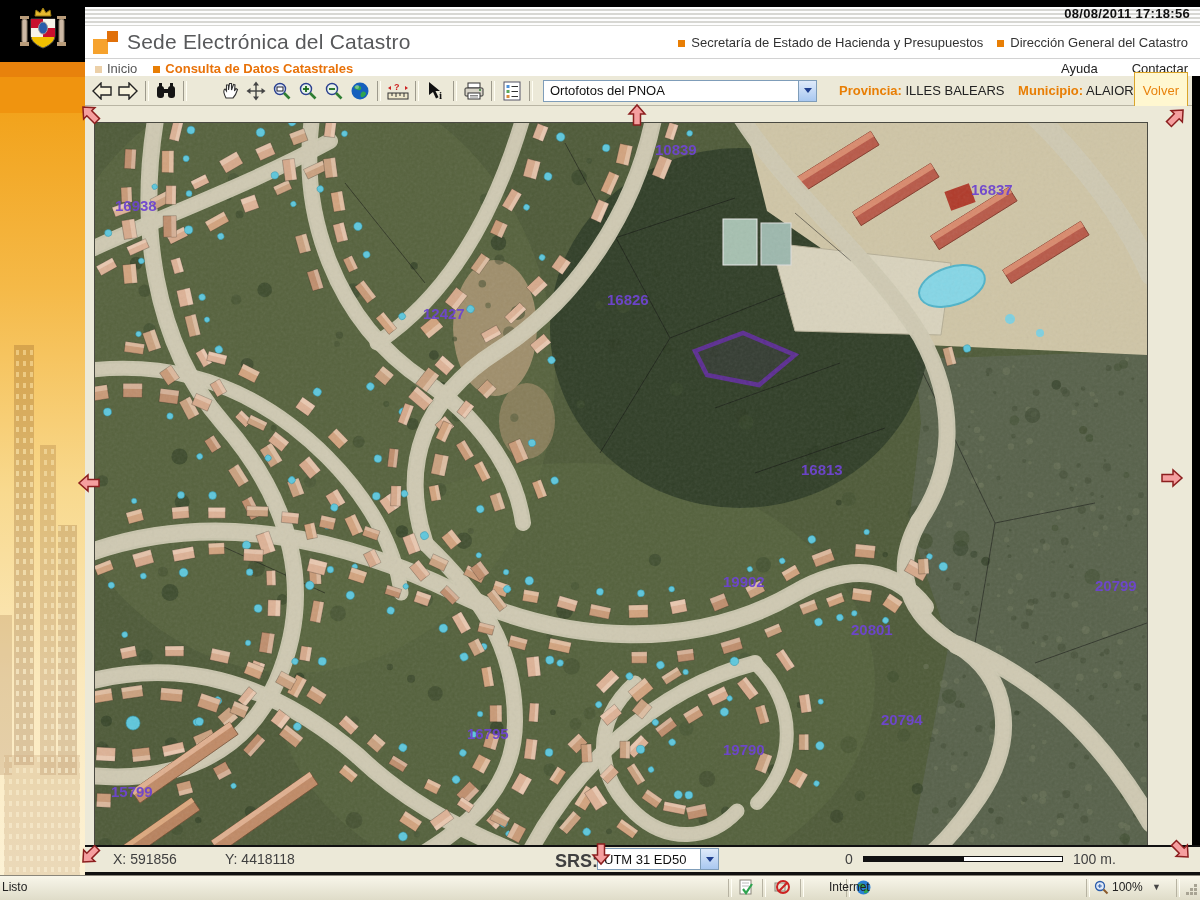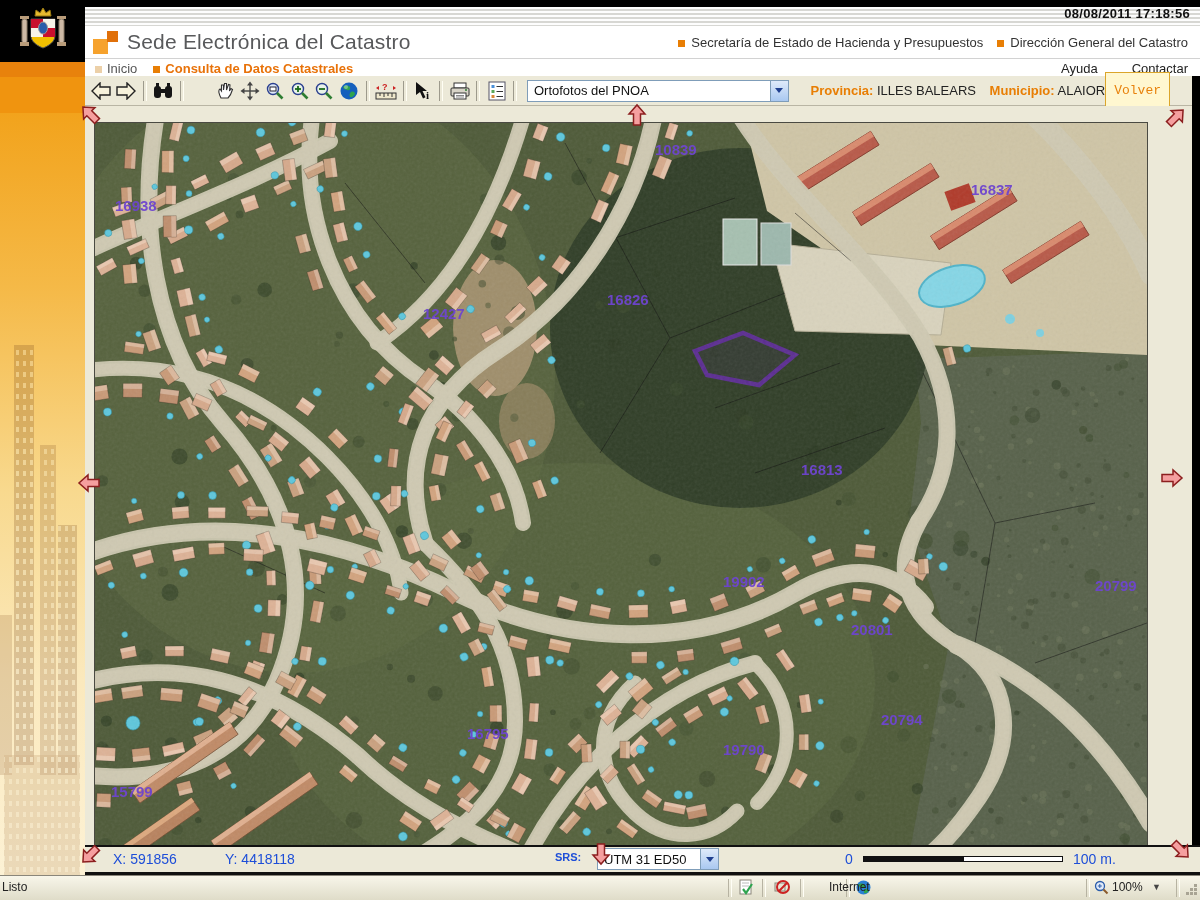--- a/index.html
+++ b/index.html
@@ -44,40 +44,40 @@
            display:flex;align-items:center;padding-left:4px;box-sizing:border-box;}
   .tbtn{width:24px;height:24px;display:flex;align-items:center;justify-content:center;margin:0 1px;}
   .tsep{width:2px;height:20px;margin:0 4px;border-left:1px solid #9d9a8c;border-right:1px solid #fffef4;}
   .xp-select{height:22px;background:#fff;border:1px solid #7f9db9;display:flex;align-items:center;font-size:13px;color:#111;position:relative;box-sizing:border-box;}
   .xp-select .val{padding:0 6px;flex:1;white-space:nowrap;overflow:hidden;}
   .xp-select .btn{width:17px;height:100%;border-left:1px solid #7f9db9;background:linear-gradient(180deg,#dfeafa,#a9c8f0);display:flex;align-items:center;justify-content:center;}
   .xp-select .btn:after{content:"";border-left:4px solid transparent;border-right:4px solid transparent;border-top:5px solid #1f3f8f;}
   .layer-select{width:274px;margin-left:6px;}
   .prov{margin-left:22px;font-size:13px;color:#222;white-space:nowrap;}
   .orange-label{color:#e87e04;font-weight:bold;}
-  .volver{margin-left:auto;margin-right:30px;height:20px;padding:8px 8px;background:#fff7d0;border:1px solid #dba52a;
-          color:#e8820c;font-size:13px;display:flex;align-items:center;font-family:Liberation Mono, monospace;}
+  .volver{margin-left:auto;margin-right:12px;height:20px;padding:8px 8px;background:#fff7d0;border:1px solid #dba52a;
+          color:#e8820c;font-size:13px;display:flex;align-items:center;}
 
   
   .viewer{left:85px;top:106px;width:1115px;height:769px;background:#ece9d8;}
   #map{position:absolute;left:10px;top:17px;outline:1px solid #4a4a42;}
   .rightblack{left:1192px;top:76px;width:8px;height:799px;background:#000;}
 
   .plabel{font:bold 15px "Liberation Sans",sans-serif;fill:#6a3fd0;opacity:.95;}
   .red-label{font:bold 13px "Liberation Sans",sans-serif;fill:#cc1111;}
   .wmark{font:bold 30px "Liberation Sans",sans-serif;fill:#ffffff;opacity:.16;}
   .copyr{font:bold 12px "Liberation Sans",sans-serif;fill:#b82e1e;opacity:.9;}
   .road{fill:none;stroke:#cfc9b2;stroke-linecap:round;}
   .blines{stroke:#0d0d0d;stroke-width:1;fill:none;opacity:.5;}
 
   .panarrow{width:26px;height:26px;z-index:30;}
 
   
   .coordsbar{left:85px;top:845px;width:1115px;height:25px;background:#ece9d8;border-top:2px solid #111;border-bottom:3px solid #111;box-sizing:content-box;z-index:20;}
-  .coordsbar .txt{position:absolute;top:4px;font-size:14px;color:#1d4ed8;}
+  .coordsbar .txt{position:absolute;top:4px;font-size:14px;color:#404040;}
   .srs-select{position:absolute;left:512px;top:1px;width:122px;}
   .scale-seg{position:absolute;top:9px;height:6px;}
   .seg-black{background:#111;}
   .seg-white{background:#fff;border:1px solid #111;box-sizing:border-box;}
 
   
   .statusbar{left:0;top:875px;width:1200px;height:25px;background:linear-gradient(180deg,#f8f6ea,#dedbc7);border-top:1px solid #8a867a;font-size:12px;color:#222;}
   .sb-sep{position:absolute;top:3px;width:2px;height:18px;border-left:1px solid #b7b3a2;border-right:1px solid #fffef6;}
   .sb-item{position:absolute;top:4px;}
   .grip{position:absolute;right:2px;bottom:2px;}
@@ -1898,21 +1898,21 @@
     </svg>
   <svg class="abs panarrow" style="left:1168px;top:837px;z-index:25" viewBox="0 0 26 26">
       <g transform="rotate(45 13 13)">
         <polygon points="3,9.5 14,9.5 14,5 23,13 14,21 14,16.5 3,16.5" fill="#f59f9f" stroke="#8c1f1f" stroke-width="1.5"></polygon>
       </g>
     </svg>
 
   <div class="abs coordsbar">
     <span class="txt" style="left:28px"><span>X:</span> <span>591856</span></span>
     <span class="txt" style="left:140px"><span>Y:</span> <span>4418118</span></span>
-    <span class="txt orange-label" style="left:470px;font-size:11px">SRS:</span>
+    <span class="txt orange-label" style="left:470px;font-size:18px">SRS:</span>
     <div class="xp-select srs-select">
       <span class="val">UTM 31 ED50</span>
       <span class="btn"></span>
     </div>
     <span class="txt" style="left:760px">0</span>
     <div class="abs scale-seg seg-black" style="left:778px;width:100px"></div>
     <div class="abs scale-seg seg-white" style="left:878px;width:100px"></div>
     <span class="txt" style="left:988px">100 m.</span>
   </div>
 

